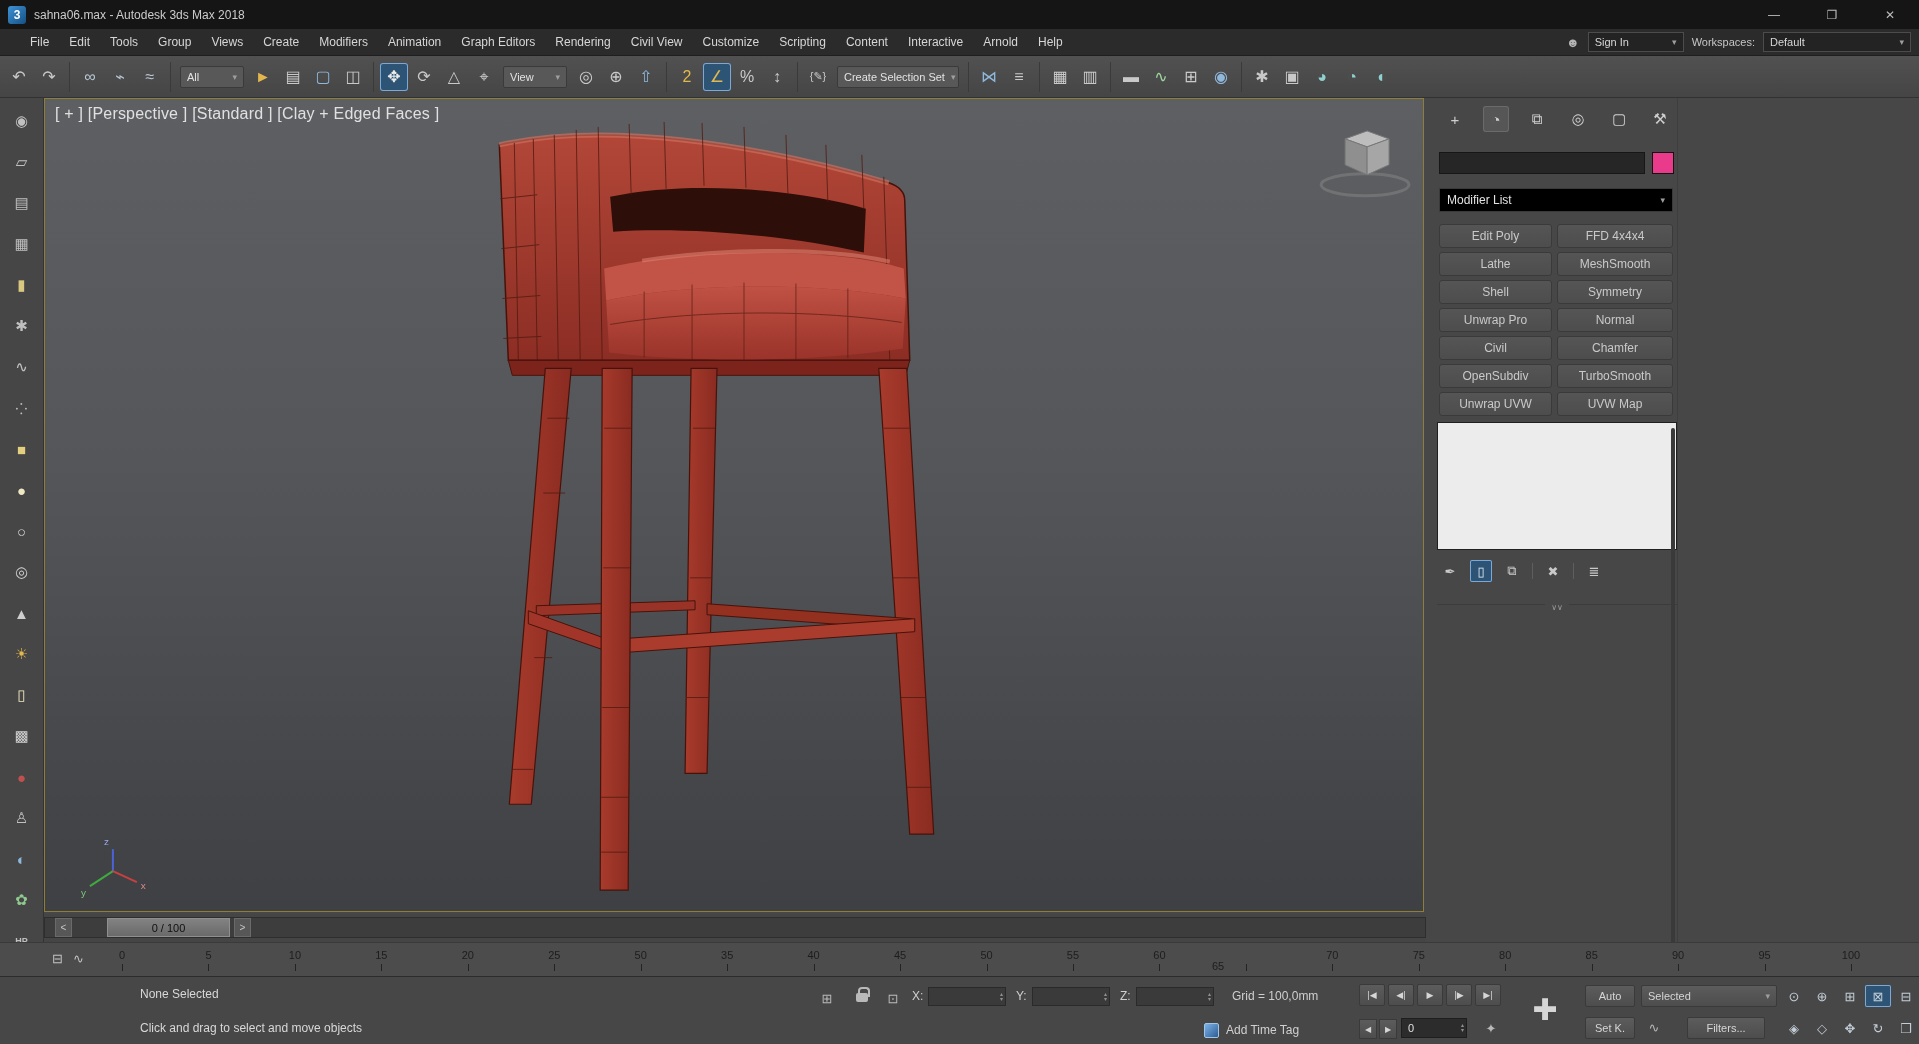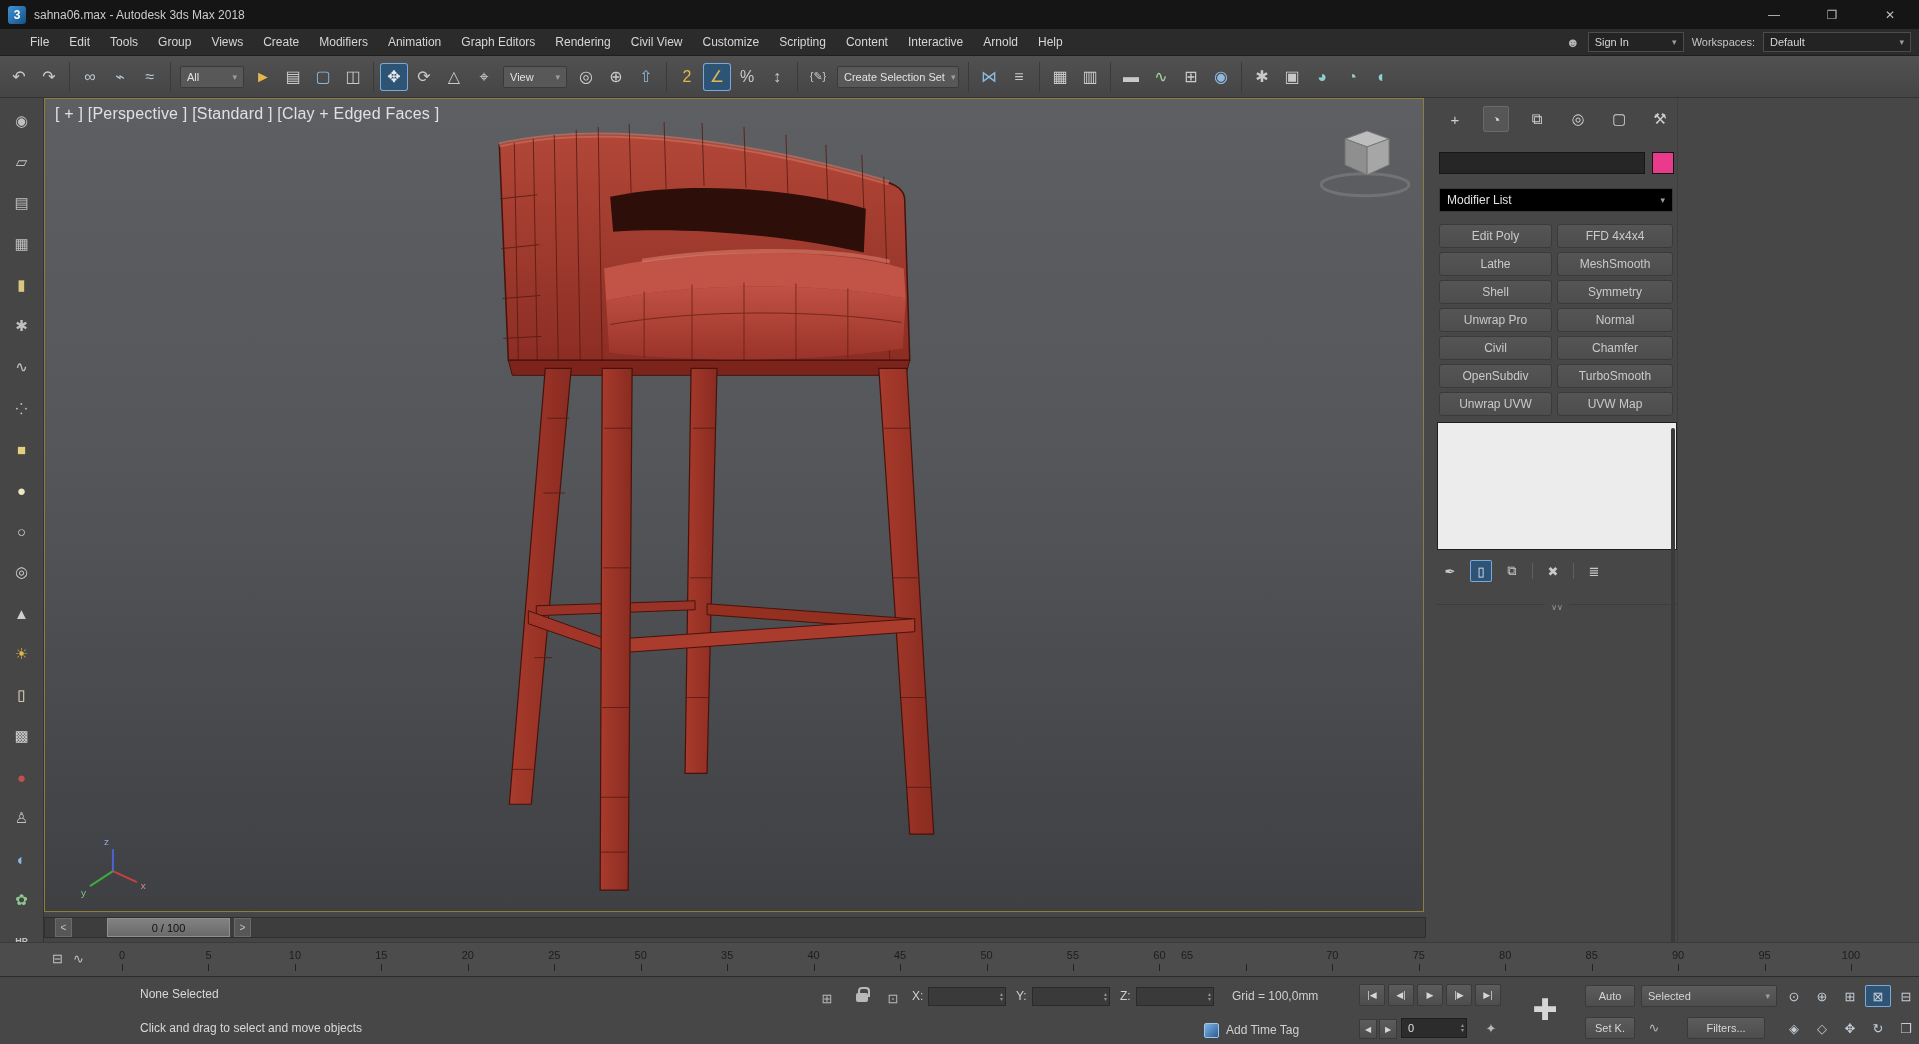--- a/index.html
+++ b/index.html
@@ -403,21 +403,21 @@
         <div class="tick-label" data-name="ruler-tick-label" style="left: 813.6px;">40</div>
         <div class="tick" data-name="ruler-tick" style="left: 900.05px;"></div>
         <div class="tick-label" data-name="ruler-tick-label" style="left: 900.05px;">45</div>
         <div class="tick" data-name="ruler-tick" style="left: 986.5px;"></div>
         <div class="tick-label" data-name="ruler-tick-label" style="left: 986.5px;">50</div>
         <div class="tick" data-name="ruler-tick" style="left: 1072.95px;"></div>
         <div class="tick-label" data-name="ruler-tick-label" style="left: 1072.95px;">55</div>
         <div class="tick" data-name="ruler-tick" style="left: 1159.4px;"></div>
         <div class="tick-label" data-name="ruler-tick-label" style="left: 1159.4px;">60</div>
         <div class="tick" data-name="ruler-tick" style="left: 1245.85px;"></div>
-        <div class="tick-label" data-name="ruler-tick-label" style="left: 1187px;">65</div>
+        <div class="tick-label" data-name="ruler-tick-label" style="left: 1218px; margin-top: 11px;">65</div>
         <div class="tick" data-name="ruler-tick" style="left: 1332.3px;"></div>
         <div class="tick-label" data-name="ruler-tick-label" style="left: 1332.3px;">70</div>
         <div class="tick" data-name="ruler-tick" style="left: 1418.75px;"></div>
         <div class="tick-label" data-name="ruler-tick-label" style="left: 1418.75px;">75</div>
         <div class="tick" data-name="ruler-tick" style="left: 1505.2px;"></div>
         <div class="tick-label" data-name="ruler-tick-label" style="left: 1505.2px;">80</div>
         <div class="tick" data-name="ruler-tick" style="left: 1591.65px;"></div>
         <div class="tick-label" data-name="ruler-tick-label" style="left: 1591.65px;">85</div>
         <div class="tick" data-name="ruler-tick" style="left: 1678.1px;"></div>
         <div class="tick-label" data-name="ruler-tick-label" style="left: 1678.1px;">90</div>

